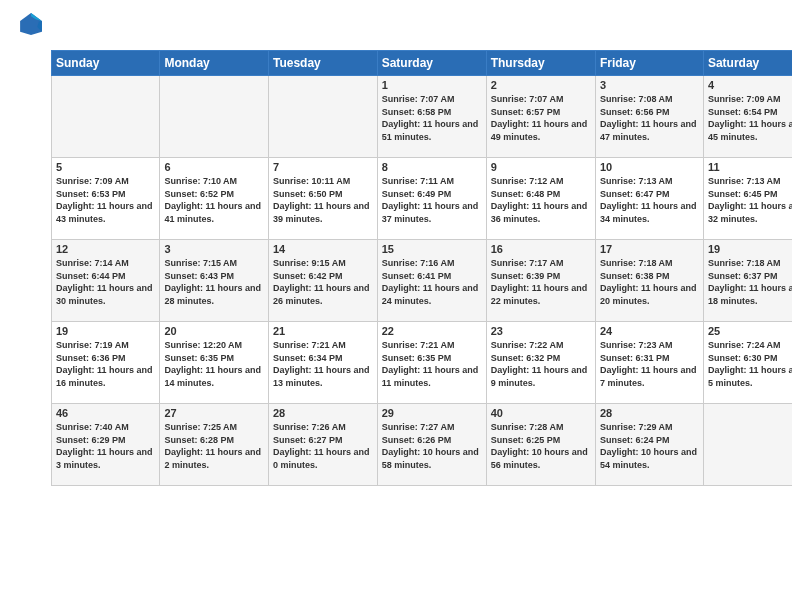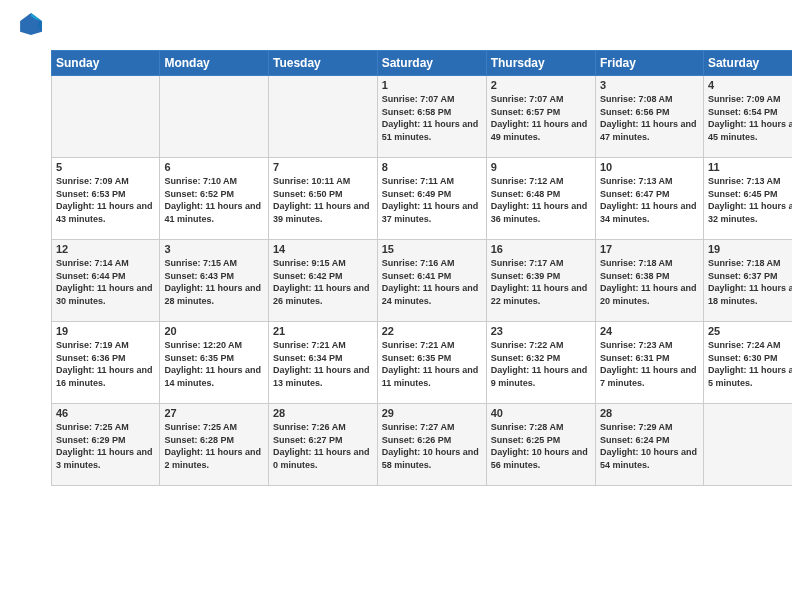--- a/index.html
+++ b/index.html
@@ -318,21 +318,21 @@
             <span class="day-num">25</span>
             <div class="day-info">Sunrise: 7:24 AM
 Sunset: 6:30 PM
 Daylight: 11 hours
 and 5 minutes.</div>
           </td>
         </tr>
         <tr>
           <td>
             <span class="day-num">46</span>
-            <div class="day-info">Sunrise: 7:25 AM
+            <div class="day-info">Sunrise: 7:40 AM
 Sunset: 6:29 PM
 Daylight: 11 hours
 and 3 minutes.</div>
           </td>
           <td>
             <span class="day-num">27</span>
             <div class="day-info">Sunrise: 7:25 AM
 Sunset: 6:28 PM
 Daylight: 11 hours
 and 2 minutes.</div>

